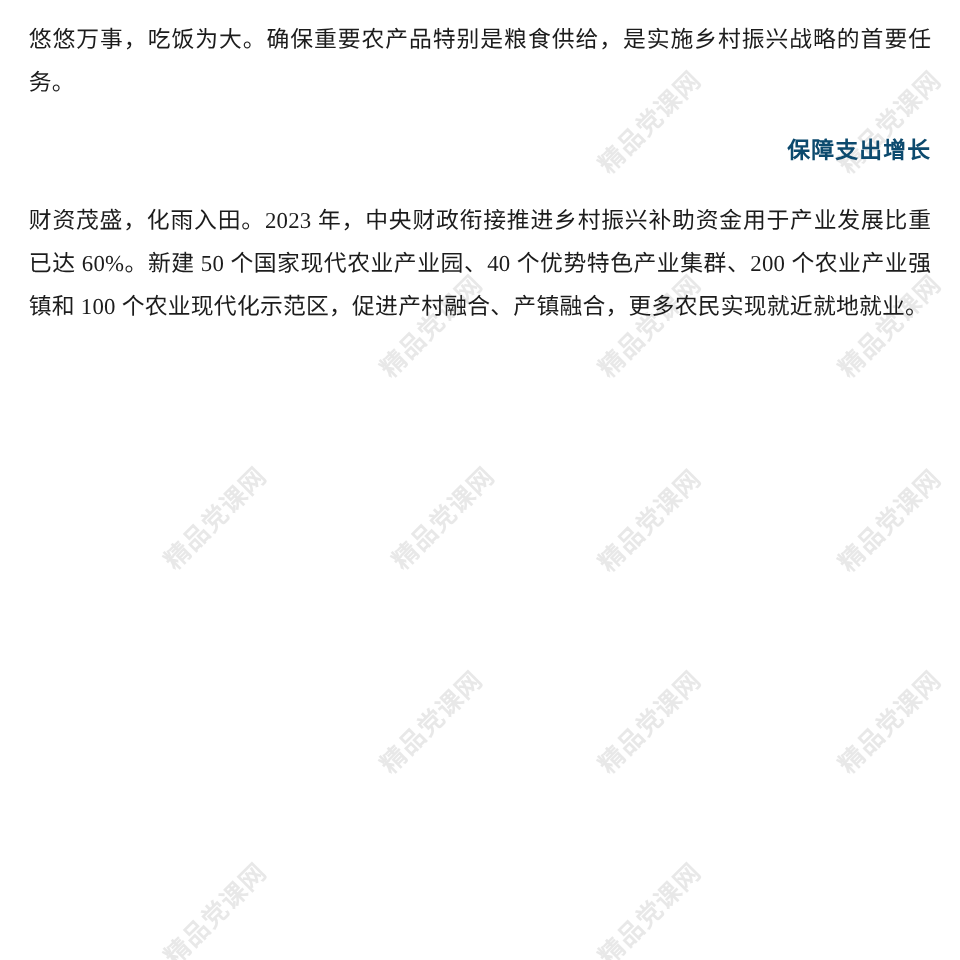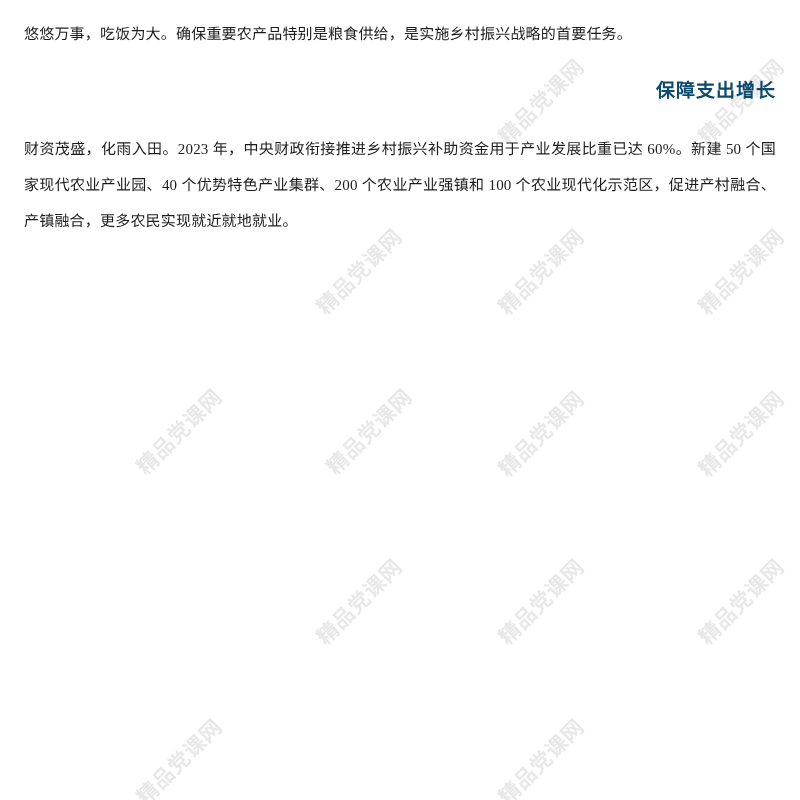--- a/index.html
+++ b/index.html
@@ -48,21 +48,21 @@
   
   #doc {
     position: relative;
     z-index: 1;
     padding: 16px 24px 0 24px;
     box-sizing: border-box;
   }
 
   p.para {
     margin: 0 0 21px 0;
-    font-size: 15px;
+    font-size: 19px;
     line-height: 36px;
     text-align: justify;
     text-justify: inter-ideograph;
     letter-spacing: 0.2px;
     color: #1c1c1c;
   }
   p.para:last-child {
     margin-bottom: 0;
   }
 

